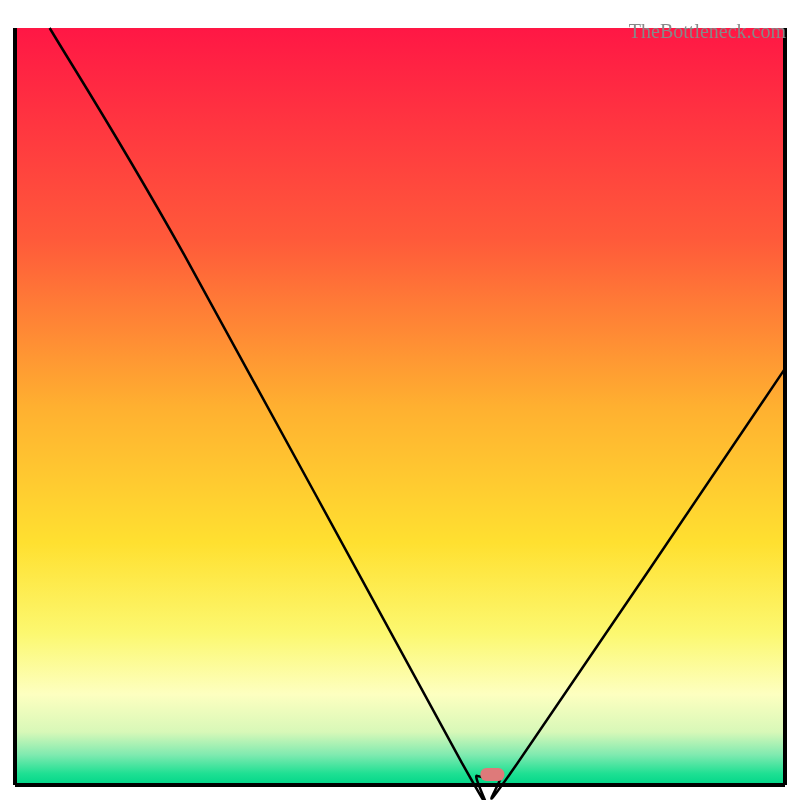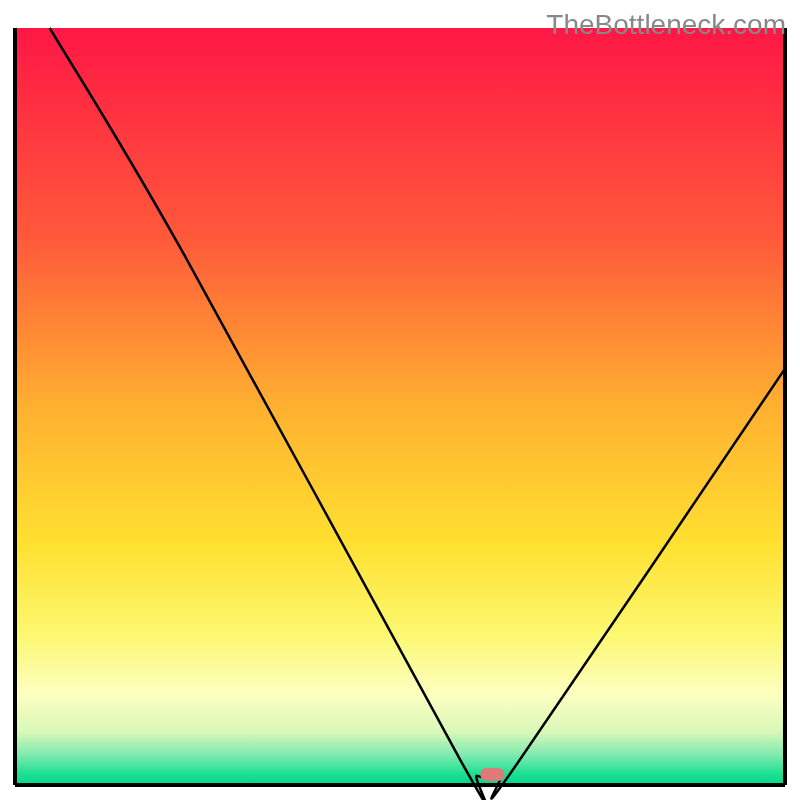--- a/index.html
+++ b/index.html
@@ -8,25 +8,25 @@
     background: #ffffff;
     font-family: Arial, sans-serif;
   }
   .chart-container {
     width: 800px;
     height: 800px;
     position: relative;
   }
   .attribution {
     position: absolute;
-    top: 9px;
+    top: 20px;
     right: 14px;
-    font-size: 28px;
+    font-size: 20px;
     color: #888888;
-    font-family: Liberation Sans, sans-serif;
+    font-family: Liberation Serif, serif;
   }
   svg {
     display: block;
   }
 </style>
 </head>
 <body>
 
 <div class="chart-container">
   <div class="attribution">TheBottleneck.com</div>

